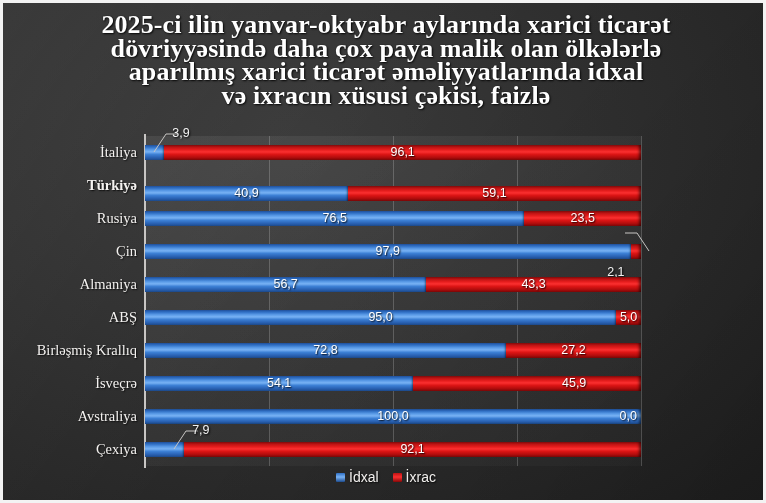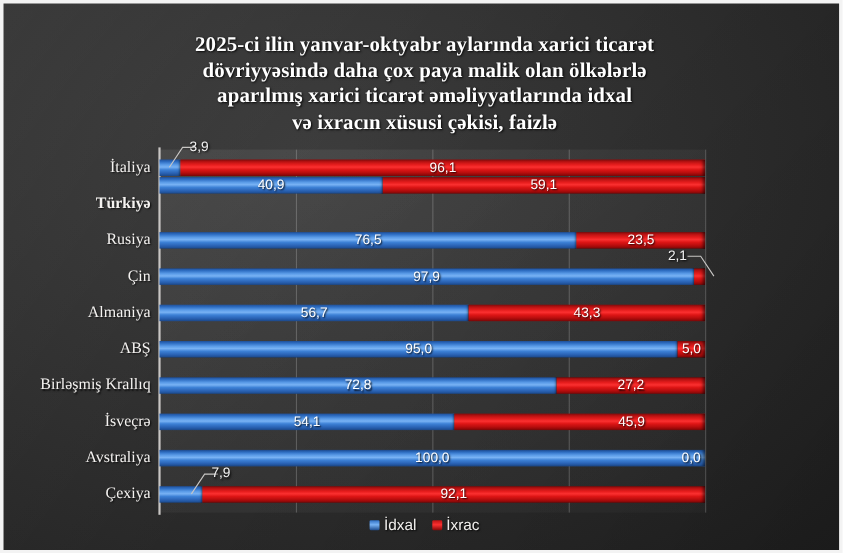--- a/index.html
+++ b/index.html
@@ -31,27 +31,27 @@
     position: absolute;
     inset: 0;
     background: linear-gradient(128deg, rgba(255,255,255,0.055) 0%, rgba(255,255,255,0.02) 26%, rgba(0,0,0,0.0) 48%, rgba(0,0,0,0.10) 78%, rgba(0,0,0,0.22) 100%);
     pointer-events: none;
   }
 
   
   #chart-title {
     position: absolute;
     left: 60px;
-    top: 26px;
+    top: 10px;
     width: 646px;
     text-align: center;
     color: #ffffff;
     font-family: "Liberation Serif", serif;
     font-weight: bold;
-    font-size: 19px;
+    font-size: 26px;
     line-height: 23.5px;
     letter-spacing: 0.1px;
     text-shadow: 1px 1px 2px rgba(0,0,0,0.85), 0 0 1px rgba(0,0,0,0.6);
     white-space: pre-line;
   }
 
   
   #plot {
     position: absolute;
     left: 142px;
@@ -248,21 +248,21 @@
           <div class="bar-track">
             <div class="seg seg-idxal" style="left: 0px; width: 19.344px;"></div>
             <div class="seg seg-ixrac seg-end-cap" style="left: 19.344px; width: 476.656px;"></div>
             <svg class="leader" width="40" height="24" style="left: 7.344px; top: -15px; position: absolute;">
               <path d="M 2,22 L 14,4 L 26,4" stroke="#c8c6c4" stroke-width="1" fill="none"></path>
             </svg>
             <div class="bar-label callout" style="left: 27.344px;">3,9</div>
             <div class="bar-label" style="left: 19.344px; width: 476.656px; text-align: center;">96,1</div>
           </div>
         </div>
-        <div class="row" style="top: 16px;">
+        <div class="row" style="top: 41px;">
           <div class="bar-track">
             <div class="seg seg-idxal" style="left: 0px; width: 202.864px;"></div>
             <div class="seg seg-ixrac seg-end-cap" style="left: 202.864px; width: 293.136px;"></div>
             <div class="bar-label" style="left: 0px; width: 202.864px; text-align: center;">40,9</div>
             <div class="bar-label" style="left: 202.864px; width: 293.136px; text-align: center;">59,1</div>
           </div>
         </div>
         <div class="row" style="top: 66px;">
           <div class="bar-track">
             <div class="seg seg-idxal" style="left: 0px; width: 379.44px;"></div>
@@ -272,21 +272,21 @@
           </div>
         </div>
         <div class="row" style="top: 99px;">
           <div class="bar-track">
             <div class="seg seg-idxal" style="left: 0px; width: 485.584px;"></div>
             <div class="seg seg-ixrac seg-end-cap" style="left: 485.584px; width: 10.416px;"></div>
             <div class="bar-label" style="left: 0px; width: 485.584px; text-align: center;">97,9</div>
             <svg class="leader" width="42" height="24" style="left: 479.584px; top: -15px; position: absolute;">
               <path d="M 24,22 L 12,4 L 0,4" stroke="#c8c6c4" stroke-width="1" fill="none"></path>
             </svg>
-            <div class="bar-label callout" style="left: 439.584px; width: 40px; text-align: right;">2,1</div>
+            <div class="bar-label callout" style="left: 439.584px; width: 40px; text-align: right; margin-top: 40px;">2,1</div>
           </div>
         </div>
         <div class="row" style="top: 132px;">
           <div class="bar-track">
             <div class="seg seg-idxal" style="left: 0px; width: 281.232px;"></div>
             <div class="seg seg-ixrac seg-end-cap" style="left: 281.232px; width: 214.768px;"></div>
             <div class="bar-label" style="left: 0px; width: 281.232px; text-align: center;">56,7</div>
             <div class="bar-label" style="left: 281.232px; width: 214.768px; text-align: center;">43,3</div>
           </div>
         </div>

